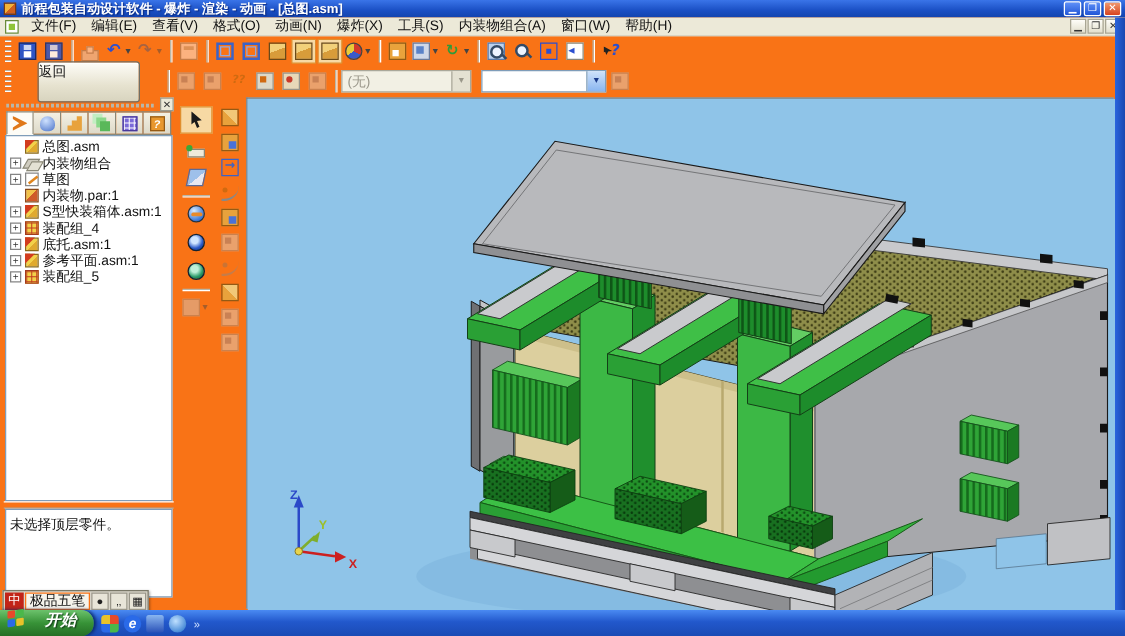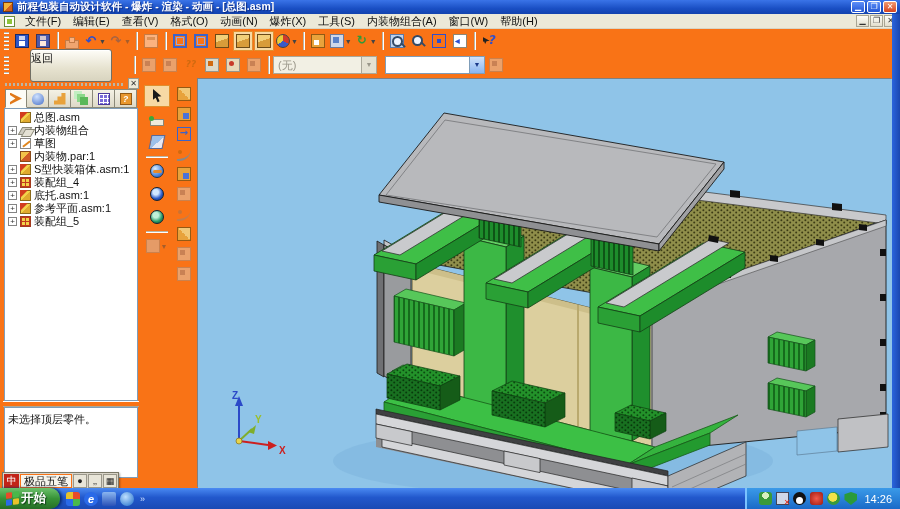--- a/index.html
+++ b/index.html
@@ -133,21 +133,21 @@
 
 .vp{position:absolute;left:197px;top:78px;width:694px;height:409px;background:#8fc4e8;border-left:1px solid #808080;border-top:1px solid #808080}
 .rb{position:absolute;right:0;top:14px;width:8px;height:474px;background:linear-gradient(90deg,#2a64dd,#1a47b0)}
 
 .ime{position:absolute;left:2px;top:472px;height:18px;display:flex;align-items:center;background:#d8d4c8;border:1px solid #7a7868;padding:1px;gap:1px;font-size:11px;box-shadow:1px 1px 2px #00000055}
 .imelogo{width:15px;height:14px;background:#c22418;color:#fff;font-size:10px;line-height:14px;text-align:center;flex:none}
 .imename{background:#f6f4ec;border:1px solid #f97316;padding:0 3px;height:14px;line-height:13px;white-space:nowrap}
 .imeb{width:14px;height:14px;background:#e8e5d8;border:1px solid #9a978a;font-size:9px;line-height:12px;text-align:center;color:#222}
 
 .task{position:absolute;left:0;top:488px;width:900px;height:21px;background:linear-gradient(#4a8af2,#2258cc 45%,#1a4ab4);display:flex;align-items:center}
-.start{height:21px;border-radius:0 10px 10px 0;background:linear-gradient(#6cc26c,#379237 50%,#256e25);color:#fff;font-weight:bold;font-size:12.5px;display:flex;align-items:center;gap:2px;padding:0 14px 0 6px;text-shadow:1px 1px 1px #14401a;box-shadow:2px 0 3px #0a2a6a}
+.start{height:21px;border-radius:0 10px 10px 0;background:linear-gradient(#6cc26c,#379237 50%,#256e25);color:#fff;font-style:italic;font-weight:bold;font-size:12.5px;display:flex;gap:17px;padding:0 14px 0 6px;text-shadow:1px 1px 1px #14401a;box-shadow:2px 0 3px #0a2a6a}
 .flag{width:13px;height:13px;display:grid;grid-template:1fr 1fr/1fr 1fr;gap:1px;transform:skewY(-8deg);flex:none}
 .flag i{border-radius:1px}
 .ql{display:flex;align-items:center;gap:4px;padding:0 6px}
 .qli{width:14px;height:14px;border-radius:3px;flex:none}
 .q1{background:conic-gradient(#e84a2a 0 25%,#4ab84a 25% 50%,#2a6ae8 50% 75%,#e8c22a 75%)}
 .q2{background:#2a6ae8;color:#fff;font-size:11px;font-weight:bold;font-style:italic;text-align:center;line-height:14px;border-radius:50%}
 .q3{background:linear-gradient(#8ab6f0,#2a52b8);border-radius:2px}
 .q4{background:radial-gradient(circle at 40% 35%,#bfe0ff,#1a6ac8);border-radius:50%}
 .chev{color:#cfe0ff;font-size:9px;margin-left:2px}
 .tray{margin-left:auto;height:21px;display:flex;align-items:center;gap:4px;padding:0 8px 0 12px;background:linear-gradient(#3a9ae8,#1a6ac8);border-left:2px solid #7ac2ff}
@@ -637,24 +637,15 @@
       </span>
       <span>开始</span>
     </div>
     <div class="ql">
       <span class="qli q1"></span>
       <span class="qli q2">e</span>
       <span class="qli q3"></span>
       <span class="qli q4"></span>
       <span class="chev">»</span>
     </div>
-    <div class="tray">
-      <span class="tri tp1"></span>
-      <span class="tri tp2"></span>
-      <span class="tri tp3"></span>
-      <span class="tri tp4"></span>
-      <span class="tri tp5"></span>
-      <span class="tri tp6"></span>
-      <span class="clock">14:26</span>
-    </div>
   </div>
 
 </div>
 
 </body></html>

